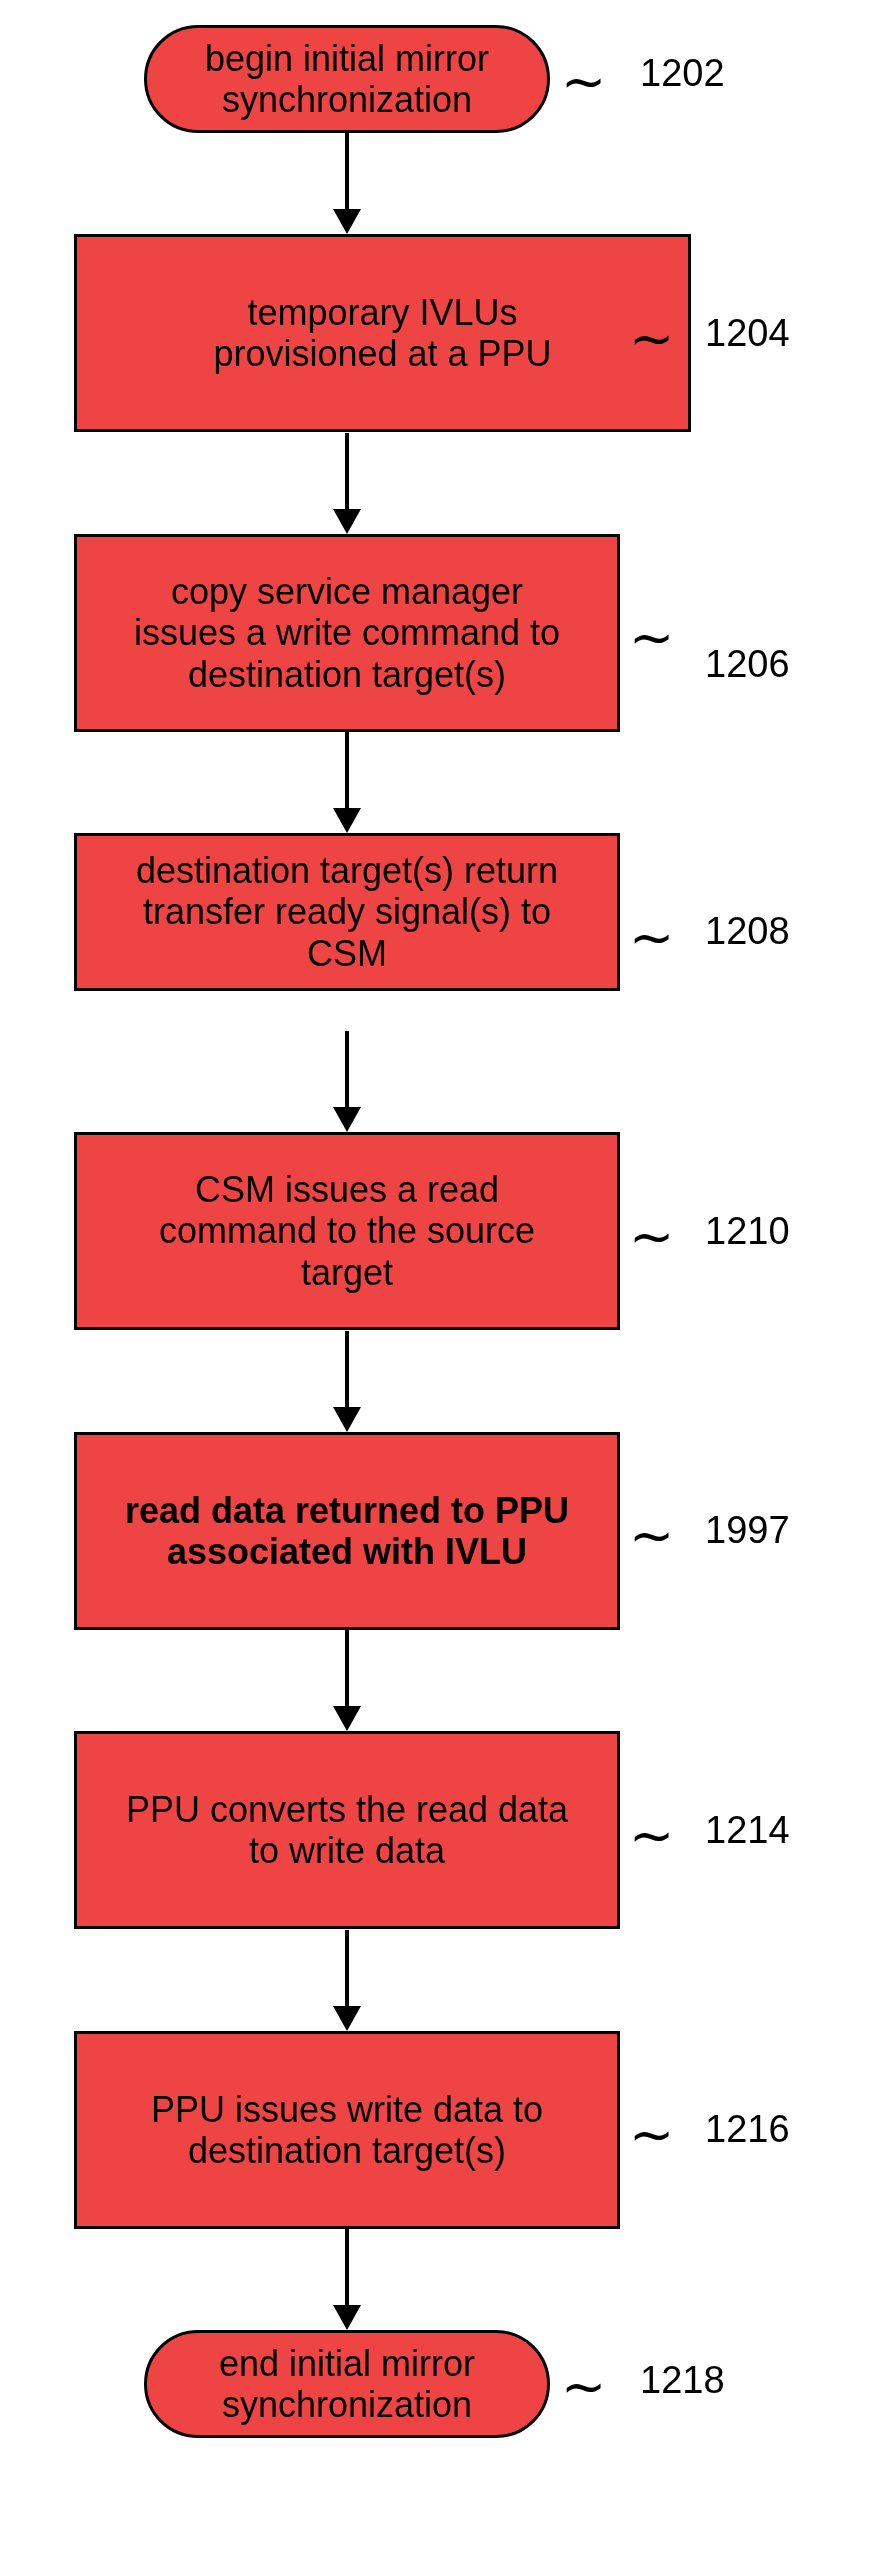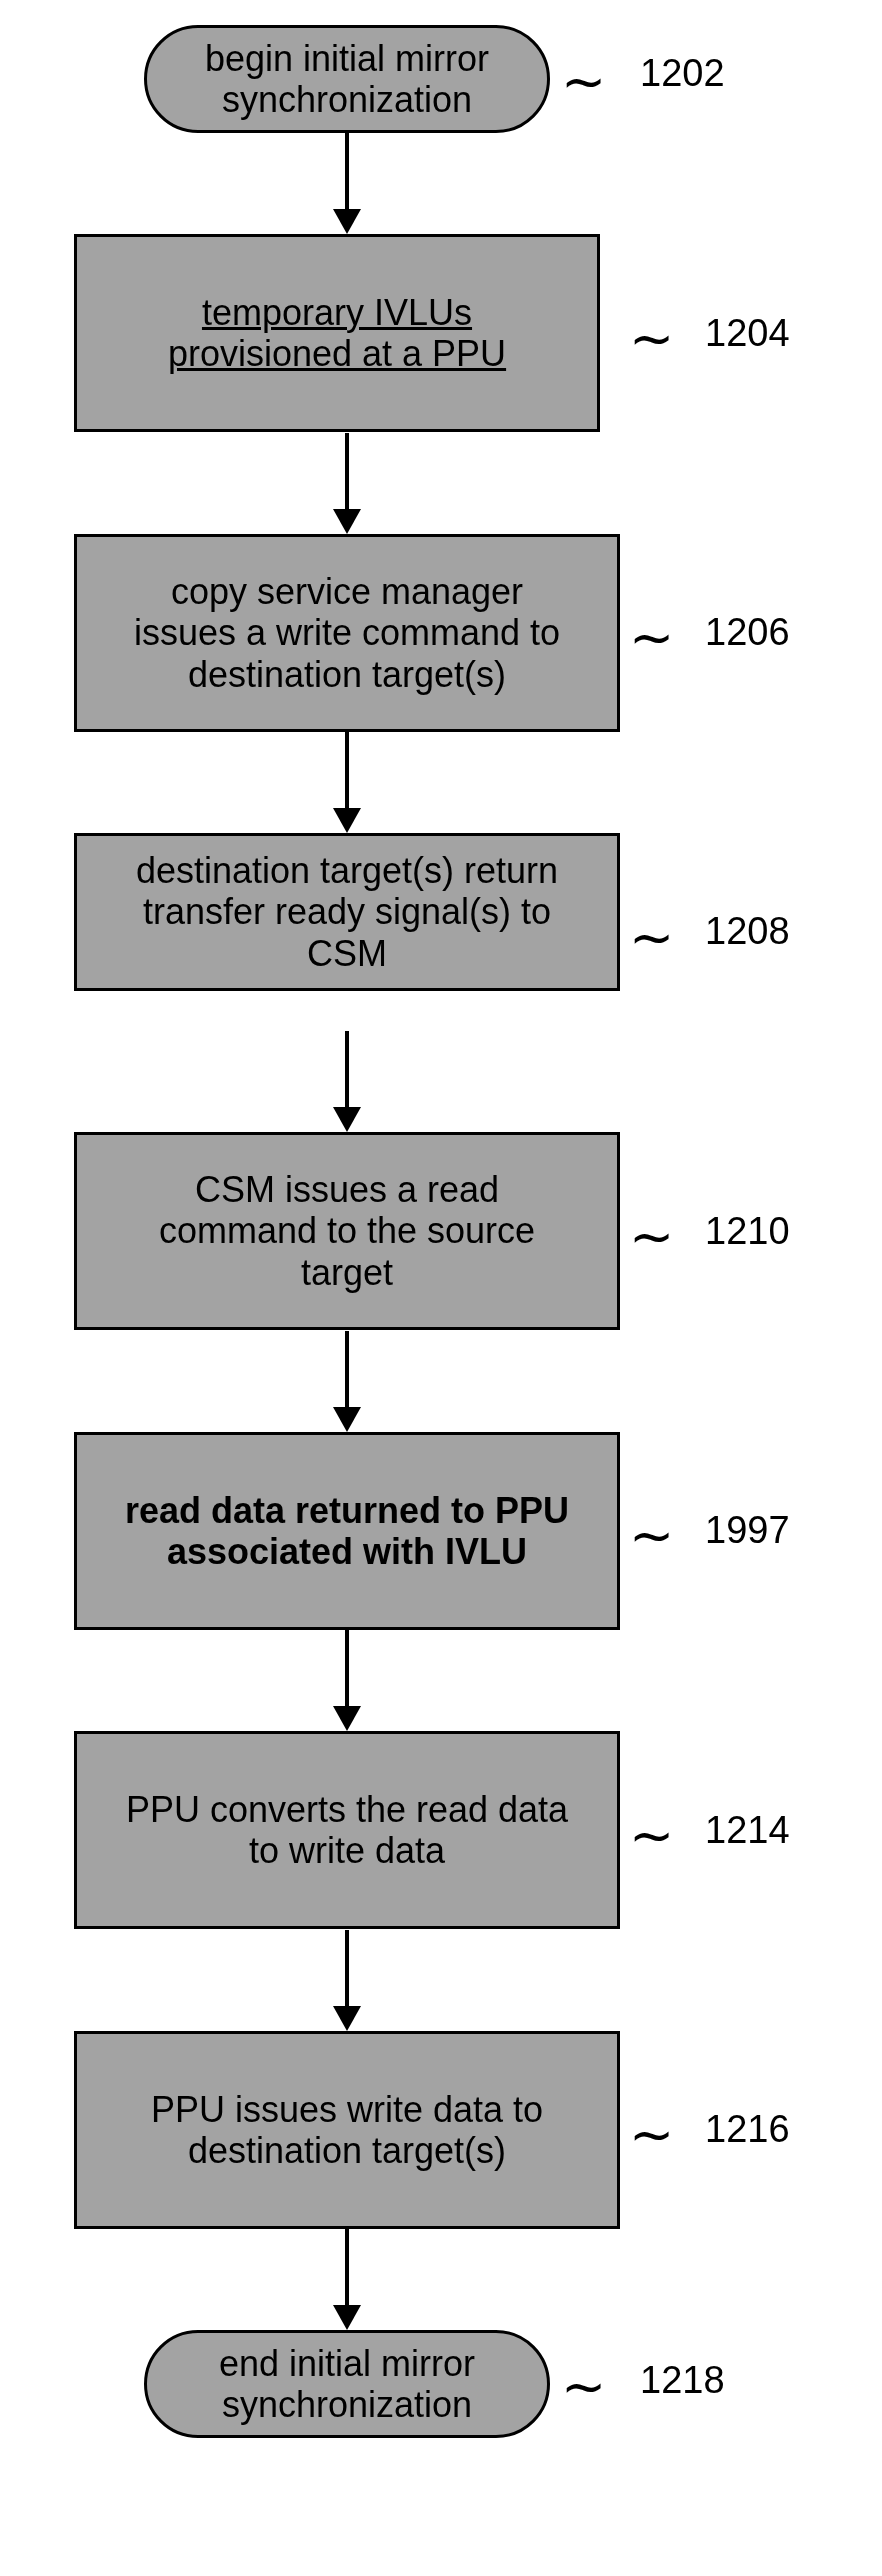--- a/index.html
+++ b/index.html
@@ -10,21 +10,21 @@
     font-family: Arial, Helvetica, sans-serif;
   }
   .canvas {
     position: relative;
     width: 883px;
     height: 2576px;
   }
   .node {
     position: absolute;
     border: 3.6px solid #000;
-    background: #a3a3a3;
+    background: #ef4444;
     display: flex;
     align-items: center;
     justify-content: center;
     text-align: center;
     font-size: 36px;
     line-height: 1.15;
     padding: 9px 18px;
     box-sizing: border-box;
   }
   .terminator {
@@ -74,39 +74,39 @@
 synchronization</span>
   </div>
   <span class="tilde" style="left:561px; top:54px;">∼</span>
   <div class="label" style="left:640px; top:54px;">1202</div>
 
   <div class="arrow" style="left:347px; top:133px; height:101px;">
     <div class="shaft" style="height:76px;"></div>
     <div class="head" style="top:76px;"></div>
   </div>
 
-  <div class="node" style="left:74px; top:234px; width:526px; height:198px;text-decoration:underline;">
+  <div class="node" style="left:74px; top:234px; width:617px; height:198px;">
     <span style="white-space:pre-line;">temporary IVLUs
 provisioned at a PPU</span>
   </div>
   <span class="tilde" style="left:629px; top:311px;">∼</span>
   <div class="label" style="left:705px; top:314px;">1204</div>
 
   <div class="arrow" style="left:347px; top:433px; height:101px;">
     <div class="shaft" style="height:76px;"></div>
     <div class="head" style="top:76px;"></div>
   </div>
 
   <div class="node" style="left:74px; top:534px; width:546px; height:198px;">
     <span style="white-space:pre-line;">copy service manager
 issues a write command to
 destination target(s)</span>
   </div>
   <span class="tilde" style="left:629px; top:610px;">∼</span>
-  <div class="label" style="left:705px; top:613px;">1206</div>
+  <div class="label" style="left:705px; top:645px;">1206</div>
 
   <div class="arrow" style="left:347px; top:732px; height:101px;">
     <div class="shaft" style="height:76px;"></div>
     <div class="head" style="top:76px;"></div>
   </div>
 
   <div class="node" style="left:74px; top:833px; width:546px; height:158px;">
     <span style="white-space:pre-line;">destination target(s) return
 transfer ready signal(s) to
 CSM</span>

